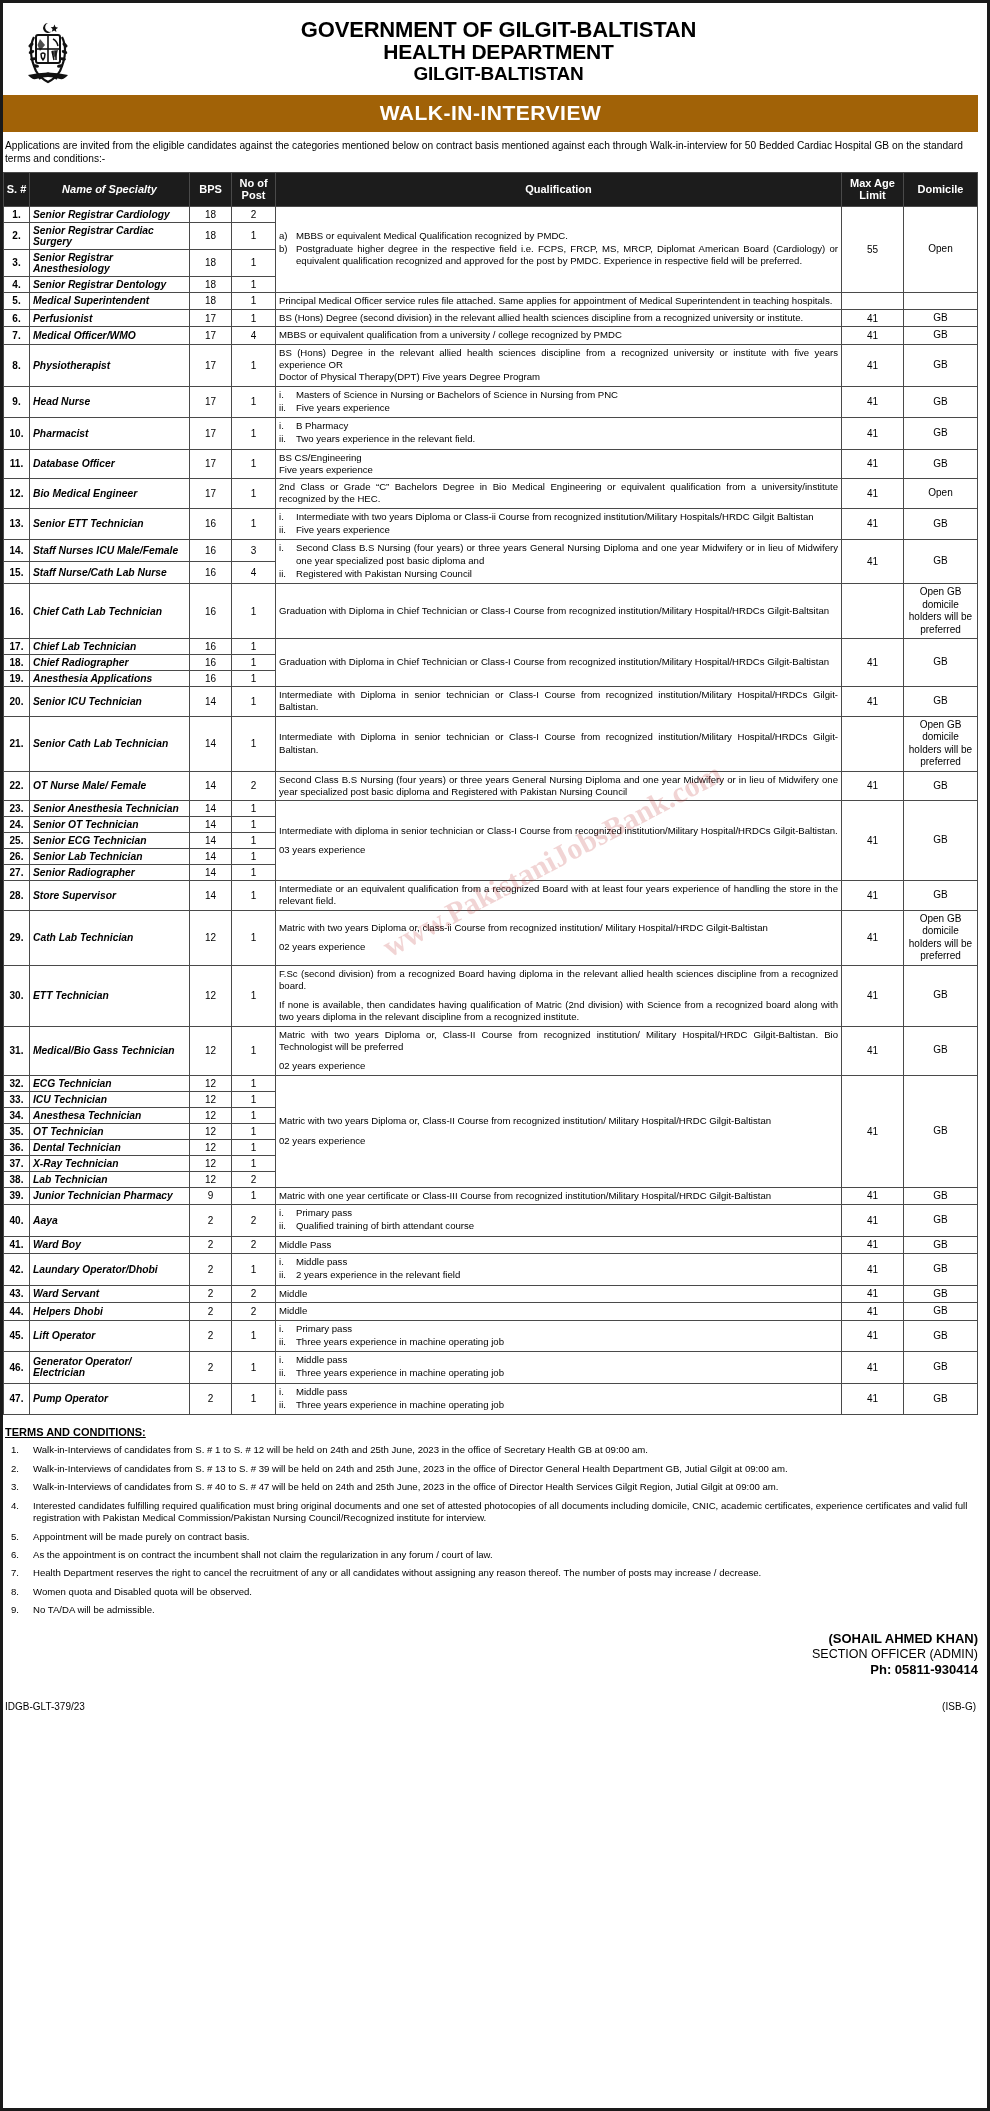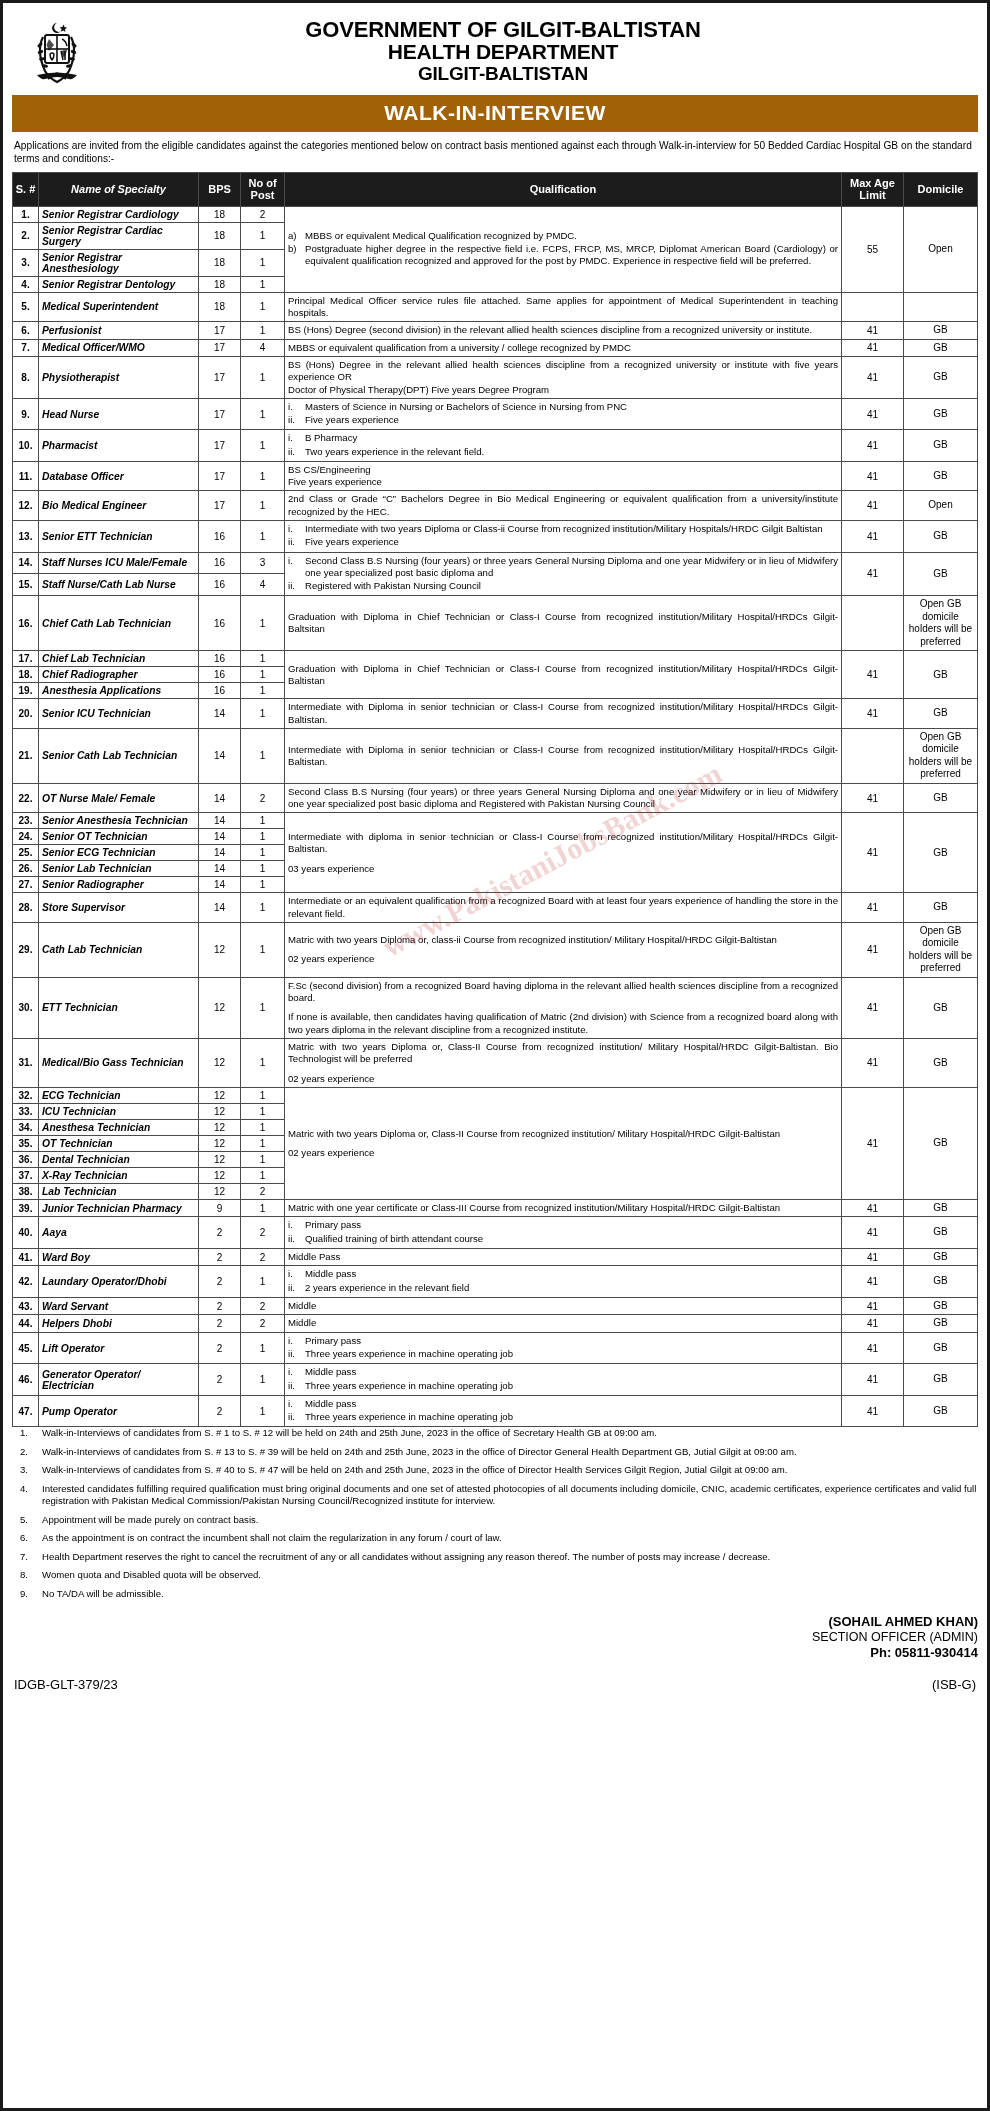--- a/index.html
+++ b/index.html
@@ -11,21 +11,21 @@
     -webkit-font-smoothing: none;
   }
   .page {
     width:990px;
     min-height:2111px;
     border:3px solid #1a1a1a;
     padding:0;
     position:relative;
     background:#fff;
   }
-  .inner { padding:6px 9px 8px 9px; }
+  .inner { padding:6px 9px 8px 0; }
 
   
   .header {
     display:flex;
     align-items:center;
     padding:6px 0 4px 0;
   }
   .emblem {
     width:62px; min-width:62px; height:72px;
     margin-left:14px;
@@ -120,22 +120,22 @@
     margin-top:14px;
     line-height:1.22;
   }
   .sign .nm  { font-size:13px; font-weight:bold; }
   .sign .ttl { font-size:12.5px; }
   .sign .ph  { font-size:13px; font-weight:bold; }
 
   .footline {
     display:flex;
     justify-content:space-between;
-    font-size:13px;
-    margin-top:16px;
+    font-size:10px;
+    margin-top:23px;
     padding:0 2px 2px 2px;
   }
 
   
   .watermark {
     position:absolute;
     left:360px; top:840px;
     transform:rotate(-28deg);
     font-size:30px;
     color:rgba(190,60,60,0.22);
@@ -741,20 +741,21 @@
                   <span class="tx">Three years experience in machine operating job</span>
                 </li>
               </ul>
             </td>
             <td class="c-age">41</td>
             <td class="c-dom">GB</td>
           </tr>
         </tbody>
     </table>
 
+    <div class="terms-title">TERMS AND CONDITIONS:</div>
     <ol class="terms" id="terms-list">
         <li>
           <span class="num">1.</span>
           <span class="txt">Walk-in-Interviews of candidates from S. # 1 to S. # 12 will be held on 24th and 25th June, 2023 in the office of Secretary Health GB at 09:00 am.</span>
         </li>
         <li>
           <span class="num">2.</span>
           <span class="txt">Walk-in-Interviews of candidates from S. # 13 to S. # 39 will be held on 24th and 25th June, 2023 in the office of Director General Health Department GB, Jutial Gilgit at 09:00 am.</span>
         </li>
         <li>

